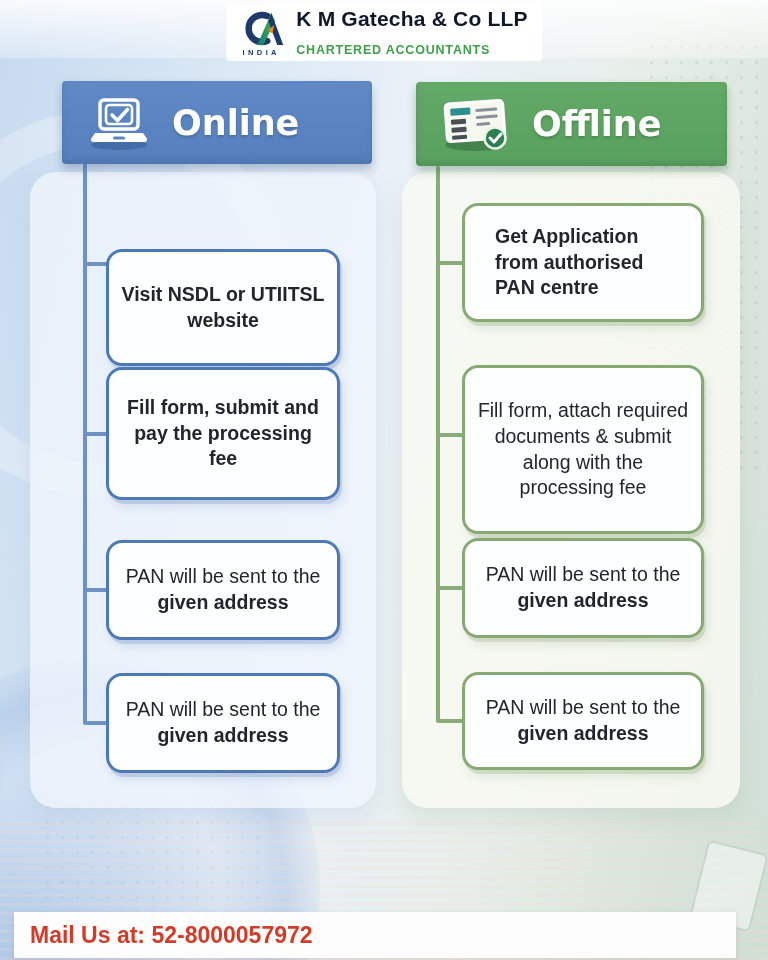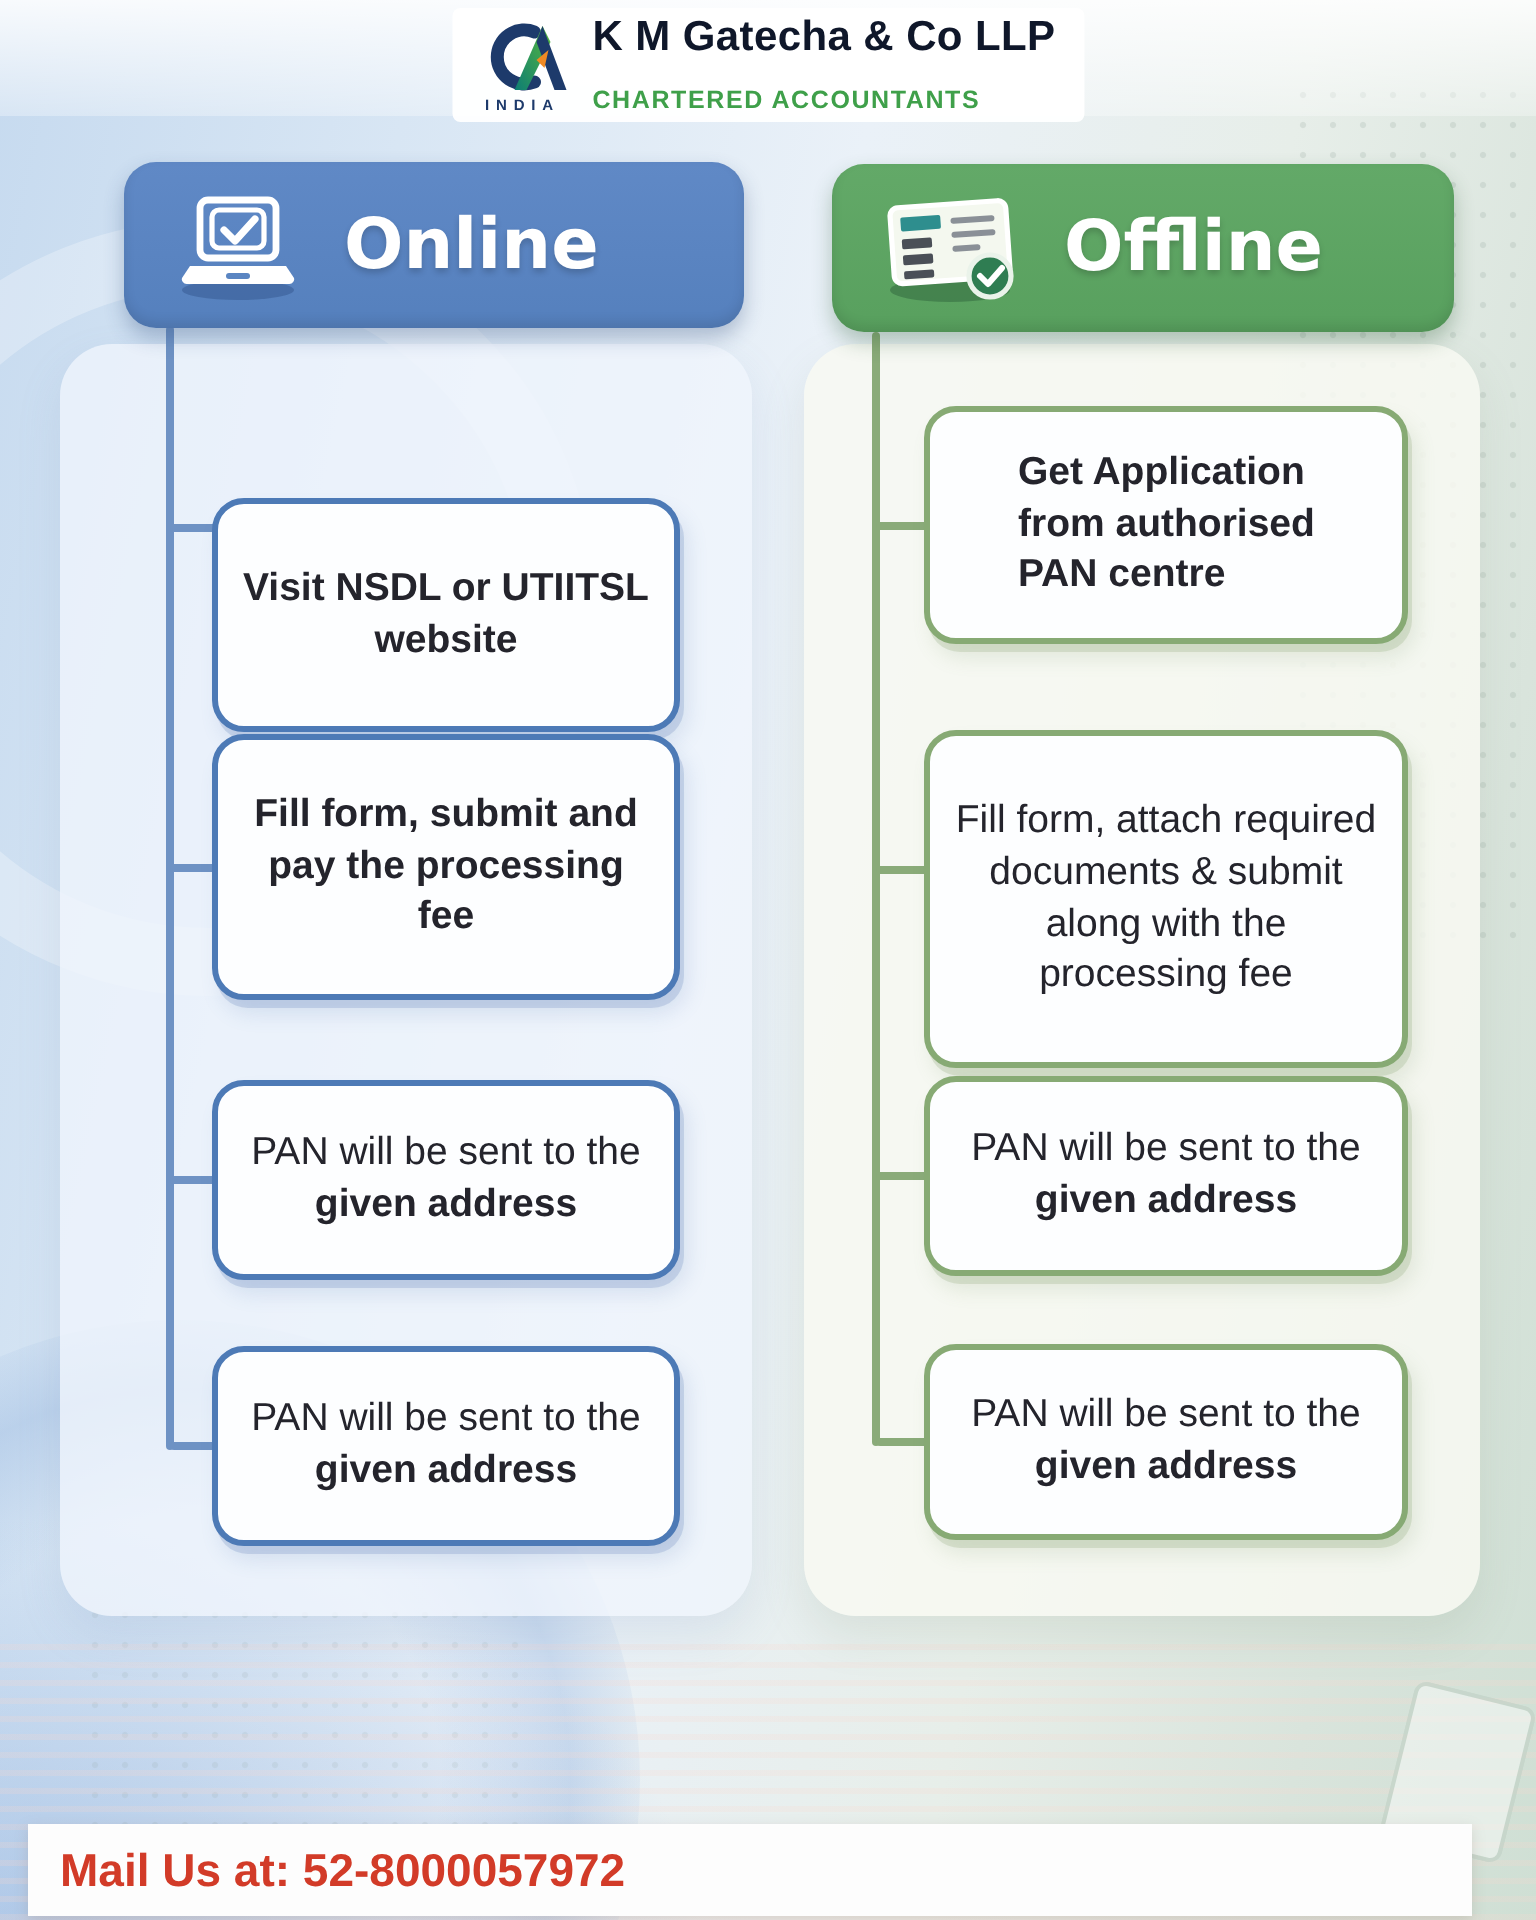--- a/index.html
+++ b/index.html
@@ -34,38 +34,38 @@
   .sr{position:absolute;width:1px;height:1px;overflow:hidden;clip:rect(0 0 0 0);}
 
   
   .panel{border-radius:26px;z-index:1;}
   .online-panel{left:30px;top:172px;width:346px;height:636px;background:rgba(240,245,252,.78);
     box-shadow:0 10px 22px rgba(120,150,190,.15);}
   .offline-panel{left:402px;top:172px;width:338px;height:636px;background:rgba(248,249,242,.85);
     box-shadow:0 10px 22px rgba(130,150,120,.15);}
 
   
-  .col-header{display:flex;align-items:center;gap:20px;padding-left:24px;border-radius:16px;z-index:3;}
+  .col-header{display:flex;align-items:center;gap:20px;padding-left:24px;border-radius:4px;z-index:3;}
   .online-header{left:62px;top:81px;width:286px;height:83px;
     background:linear-gradient(180deg,#6089c6,#5580bd);
     box-shadow:0 5px 10px rgba(40,70,120,.30), inset 0 -3px 6px rgba(0,0,0,.10);}
   .offline-header{left:416px;top:82px;width:287px;height:84px;
     background:linear-gradient(180deg,#63a968,#58a05e);
     box-shadow:0 5px 10px rgba(40,90,50,.30), inset 0 -3px 6px rgba(0,0,0,.10);}
   .col-title{font-family:"DejaVu Sans",sans-serif;font-weight:bold;font-size:35px;color:#fff;
     text-shadow:0 2px 3px rgba(0,0,0,.18);}
 
   
   .step-box{position:absolute;background:#fdfeff;border:3px solid #4d7ab6;border-radius:16px;
     display:flex;align-items:center;justify-content:center;padding:8px 12px;z-index:2;
     font-size:19.5px;line-height:1.32;color:#24242c;text-align:center;}
   .step-box.online{box-shadow:2px 4px 0 rgba(90,125,180,.22), 4px 7px 10px rgba(90,125,180,.16);}
   .step-box.offline{border-color:#87aa74;box-shadow:2px 4px 0 rgba(130,160,110,.22), 4px 7px 10px rgba(120,150,100,.16);}
   .step-box .b{font-weight:700;}
-  .step-box.left{justify-content:flex-start;text-align:left;padding-left:44px;padding-right:24px;align-items:center;}
+  .step-box.left{justify-content:flex-start;text-align:left;padding-left:30px;padding-right:24px;align-items:center;}
   .step-box p{margin:0;}
   .conn{position:absolute;z-index:1;border-radius:2px;}
 
   
   .contact-bar{left:14px;top:912px;width:722px;height:46px;background:#fdfdfd;z-index:4;
     display:flex;align-items:center;padding:0 16px;gap:36px;box-sizing:border-box;
     box-shadow:0 2px 6px rgba(150,130,120,.25);}
   .contact{font-weight:bold;font-size:23px;color:#d23b28;white-space:nowrap;}
 </style>
 </head>

